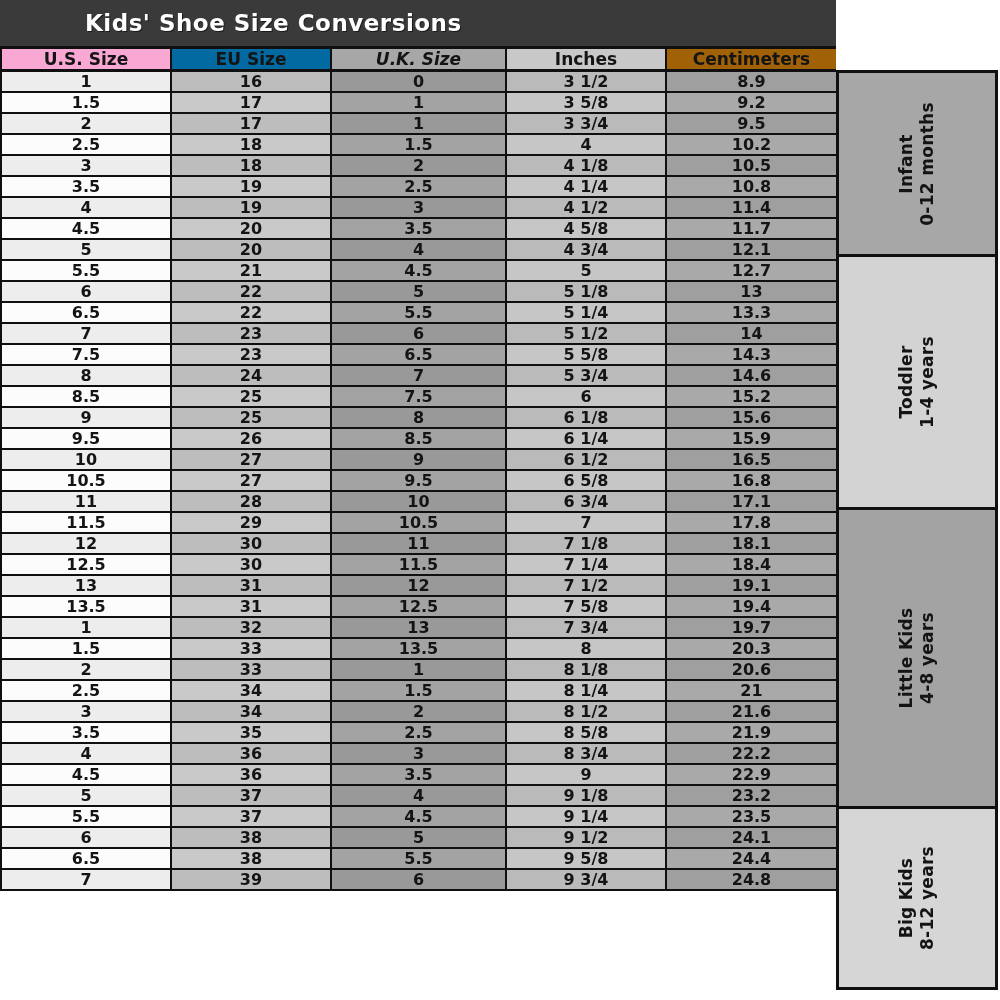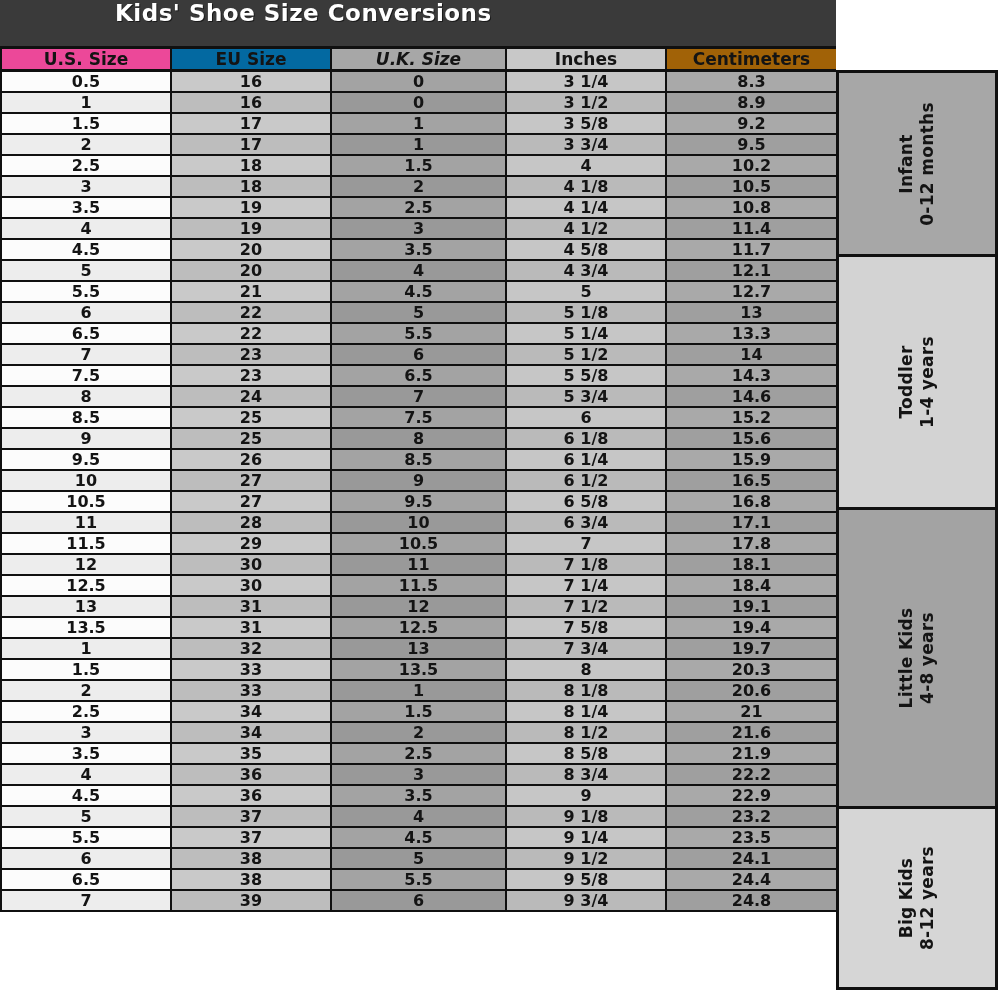--- a/index.html
+++ b/index.html
@@ -9,22 +9,22 @@
     font-family: "DejaVu Sans", "Liberation Sans", sans-serif;
     font-weight: 700;
     -webkit-font-smoothing: antialiased;
   }
   .layout { display: flex; width: 1000px; }
   .left { width: 836px; flex: 0 0 836px; }
   .right { width: 164px; flex: 0 0 164px; display: flex; flex-direction: column; }
 
   .titlebar {
     height: 46px; background: #3a3a3a; color: #ffffff;
-    display: flex; 
-    padding-left: 115px; box-sizing: border-box;
+    display: flex; align-items: center;
+    padding-left: 85px; box-sizing: border-box;
     font-size: 23px; letter-spacing: 0.5px;
     text-shadow: 1px 1px 0 #1a1a1a;
   }
 
   table.size-chart {
     border-collapse: collapse;
     table-layout: fixed;
     width: 836px;
   }
   table.size-chart th, table.size-chart td {
@@ -43,21 +43,21 @@
   table.size-chart td {
     height: 19px; font-size: 16px; line-height: 19px;
   }
   
   .c0 { background: #fcfcfc; }
   .c1 { background: #c9c9c9; }
   .c2 { background: #a3a3a3; }
   .c3 { background: #c6c6c6; margin-top: 36px; }
   .c4 { background: #a9a9a9; }
   
-  th.c0 { background: #ec4899; }
+  th.c0 { background: #f9a8d4; }
   th.c1 { background: #0369a1; }
   th.c2 { background: #a7a7a7; font-style: italic; }
   th.c3 { background: #c8c8c8; }
   th.c4 { background: #a16207; }
   
   tr.alt td { box-shadow: inset 0 0 0 999px rgba(0,0,0,0.06); }
   td, th { background-image: linear-gradient(rgba(255,255,255,0.18), rgba(0,0,0,0.05)); }
 
   .sidebar-spacer { height: 70px; background: #ffffff; }
   .age-block {
@@ -98,27 +98,20 @@
       <thead>
         <tr id="header-row">
             <th class="c0">U.S. Size</th>
             <th class="c1">EU Size</th>
             <th class="c2">U.K. Size</th>
             <th class="c3">Inches</th>
             <th class="c4">Centimeters</th>
           </tr>
       </thead>
       <tbody id="table-body">
-          <tr>
-            <td class="c0">0.5</td>
-            <td class="c1">16</td>
-            <td class="c2">0</td>
-            <td class="c3">3 1/4</td>
-            <td class="c4">8.3</td>
-          </tr>
           <tr class="alt">
             <td class="c0">1</td>
             <td class="c1">16</td>
             <td class="c2">0</td>
             <td class="c3">3 1/2</td>
             <td class="c4">8.9</td>
           </tr>
           <tr>
             <td class="c0">1.5</td>
             <td class="c1">17</td>

